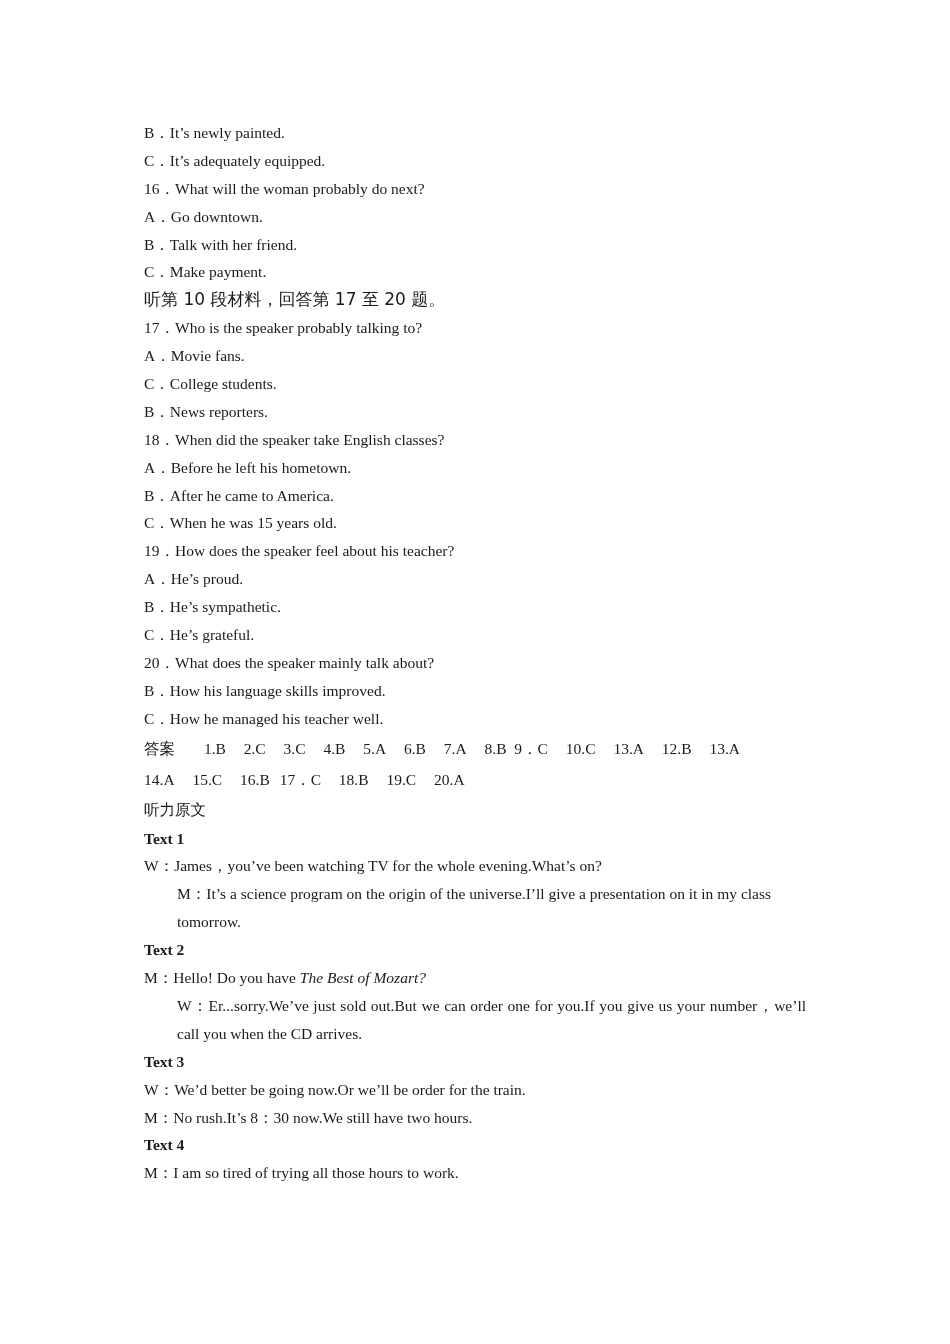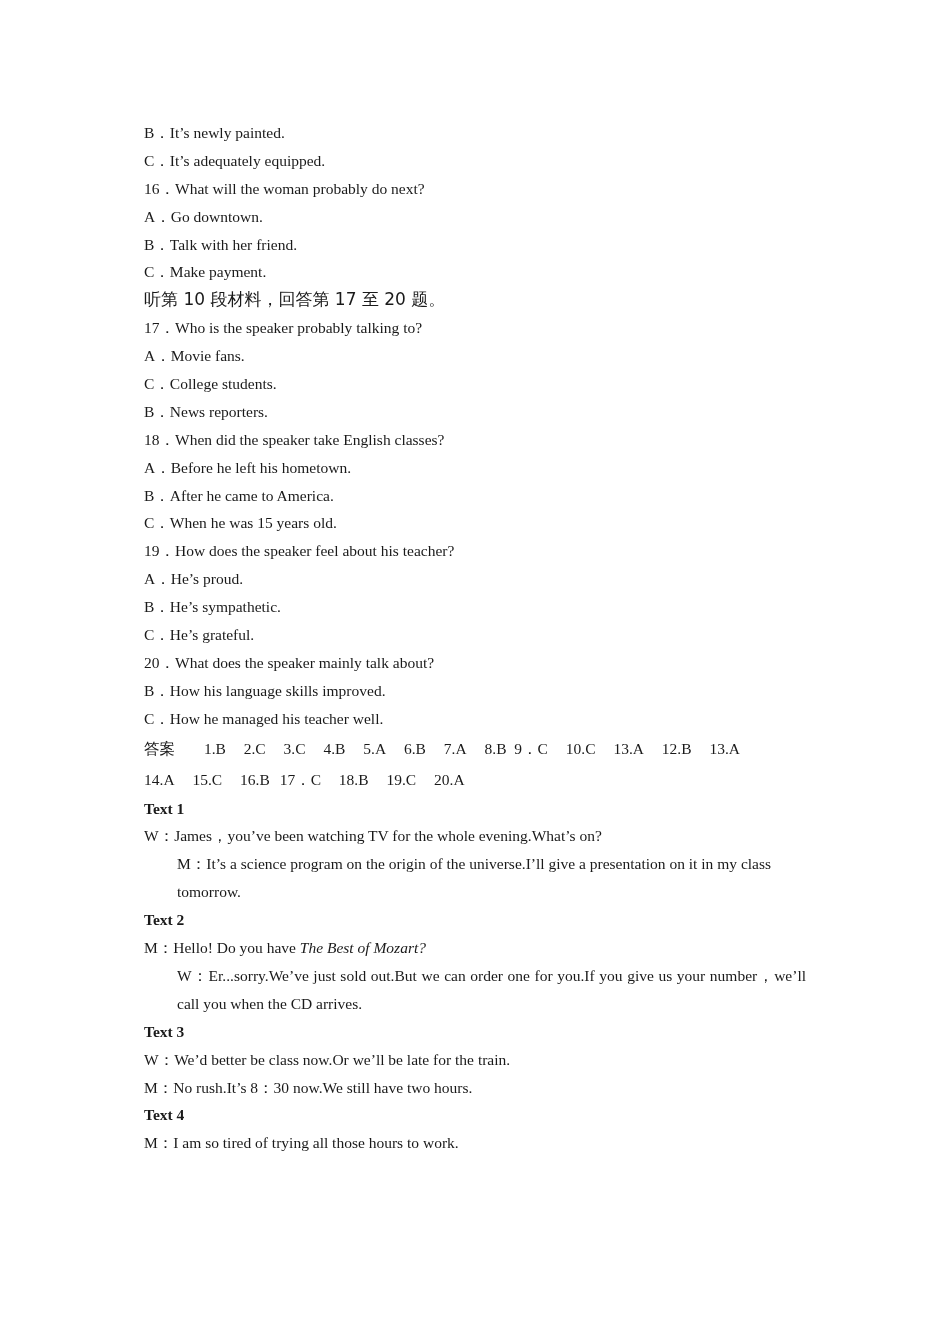--- a/index.html
+++ b/index.html
@@ -66,29 +66,30 @@
   <div class="answers">
     <span class="item">14.A</span>
     <span class="item">15.C</span>
     <span class="item" style="margin-right:6px">16.B</span>
     <span class="item">17．C</span>
     <span class="item">18.B</span>
     <span class="item">19.C</span>
     <span class="item">20.A</span>
   </div>
 
+  <div class="section-h">听力原文</div>
 
   <div class="line bold">Text 1</div>
   <div class="line">W：James，you’ve been watching TV for the whole evening.What’s on?</div>
   <div class="wrapped">M：It’s a science program on the origin of the universe.I’ll give a presentation on it in my class tomorrow.</div>
 
   <div class="line bold">Text 2</div>
   <div class="line"><span>M：Hello! Do you have </span><i>The Best of Mozart?</i></div>
   <div class="wrapped just">W：Er...sorry.We’ve just sold out.But we can order one for you.If you give us your number，we’ll call you when the CD arrives.</div>
 
   <div class="line bold">Text 3</div>
-  <div class="line">W：We’d better be class now.Or we’ll be late for the train.</div>
+  <div class="line">W：We’d better be going now.Or we’ll be order for the train.</div>
   <div class="line">M：No rush.It’s 8：30 now.We still have two hours.</div>
 
   <div class="line bold">Text 4</div>
   <div class="line">M：I am so tired of trying all those hours to work.</div>
 
 </div>
 
 </body></html>

